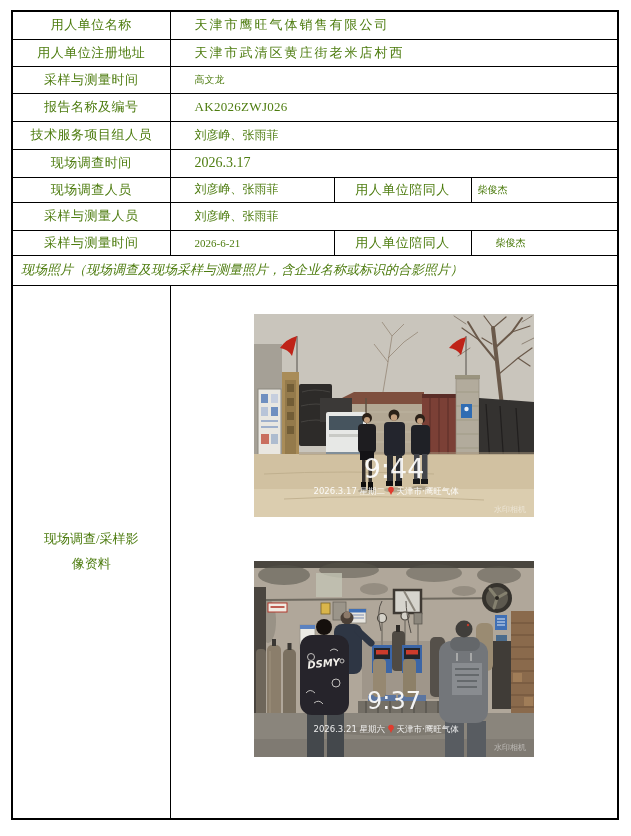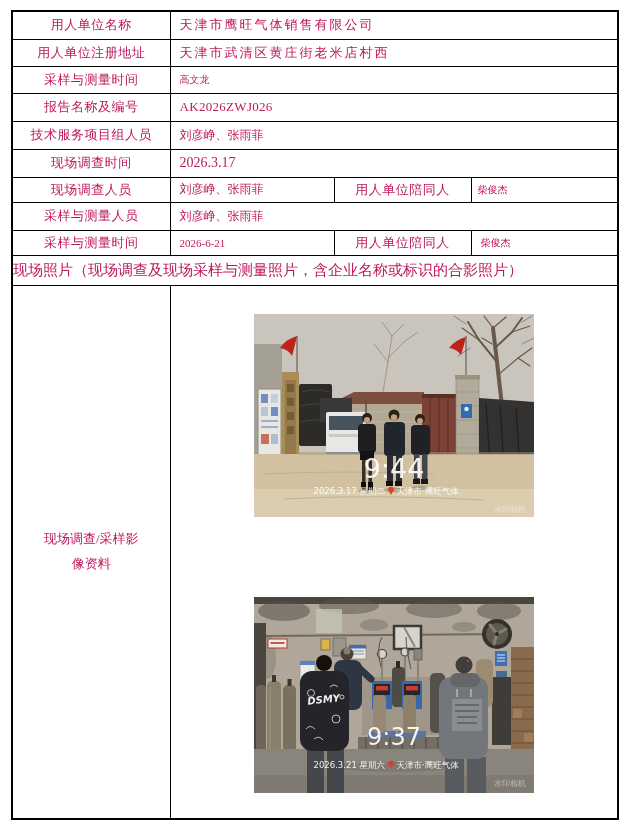--- a/index.html
+++ b/index.html
@@ -1,38 +1,38 @@
 <!DOCTYPE html>
 <html><head>
 <meta charset="utf-8">
 <style>
   * { margin:0; padding:0; box-sizing:border-box; }
   html,body { background:#fff; }
   .page {
     position:relative; width:631px; height:836px; background:#fff;
-    font-family:"Liberation Serif","DejaVu Serif",serif; color:#be185d; overflow:hidden;
+    font-family:"Liberation Serif","DejaVu Serif",serif; color:#4d7c0f; overflow:hidden;
   }
   table.form {
     position:absolute; left:11px; top:10px; width:606px;
     border-collapse:collapse; table-layout:fixed; border:2px solid #000;
   }
   td { border:1px solid #000; font-size:13px; vertical-align:middle; overflow:hidden; }
   td.lab { text-align:center; letter-spacing:.5px; }
-  td.val { text-align:left; padding-left:9px; }
+  td.val { text-align:left; padding-left:24px; }
   .spread { letter-spacing:2px; font-size:13px; }
   .tiny   { font-size:10px; }
   .code   { font-size:13px; letter-spacing:.3px; }
   .names  { font-size:12px;margin-top:20px; }
   .bigdate{ font-size:14px; }
   .smdate { font-size:11px; }
   .ctr    { text-align:center; padding-left:0; }
-  td.section { padding-left:0; font-size:15px; }
+  td.section { padding-left:8px; font-size:13px;font-style:italic; }
   td.media-label { text-align:center; vertical-align:middle; font-size:13px; line-height:1.9; padding:0 29px; }
   td.media-cell { vertical-align:top; }
-  .photo-stack { display:flex; flex-direction:column; align-items:center; padding-top:28px; gap:80px; }
+  .photo-stack { display:flex; flex-direction:column; align-items:center; padding-top:28px; gap:44px; }
   .photo { display:block; }
   .ts  { font-family:"DejaVu Sans","Liberation Sans",sans-serif; }
 </style>
 </head>
 <body>
 
 <div class="page">
   <table class="form">
     <colgroup>
       <col style="width:158px">

